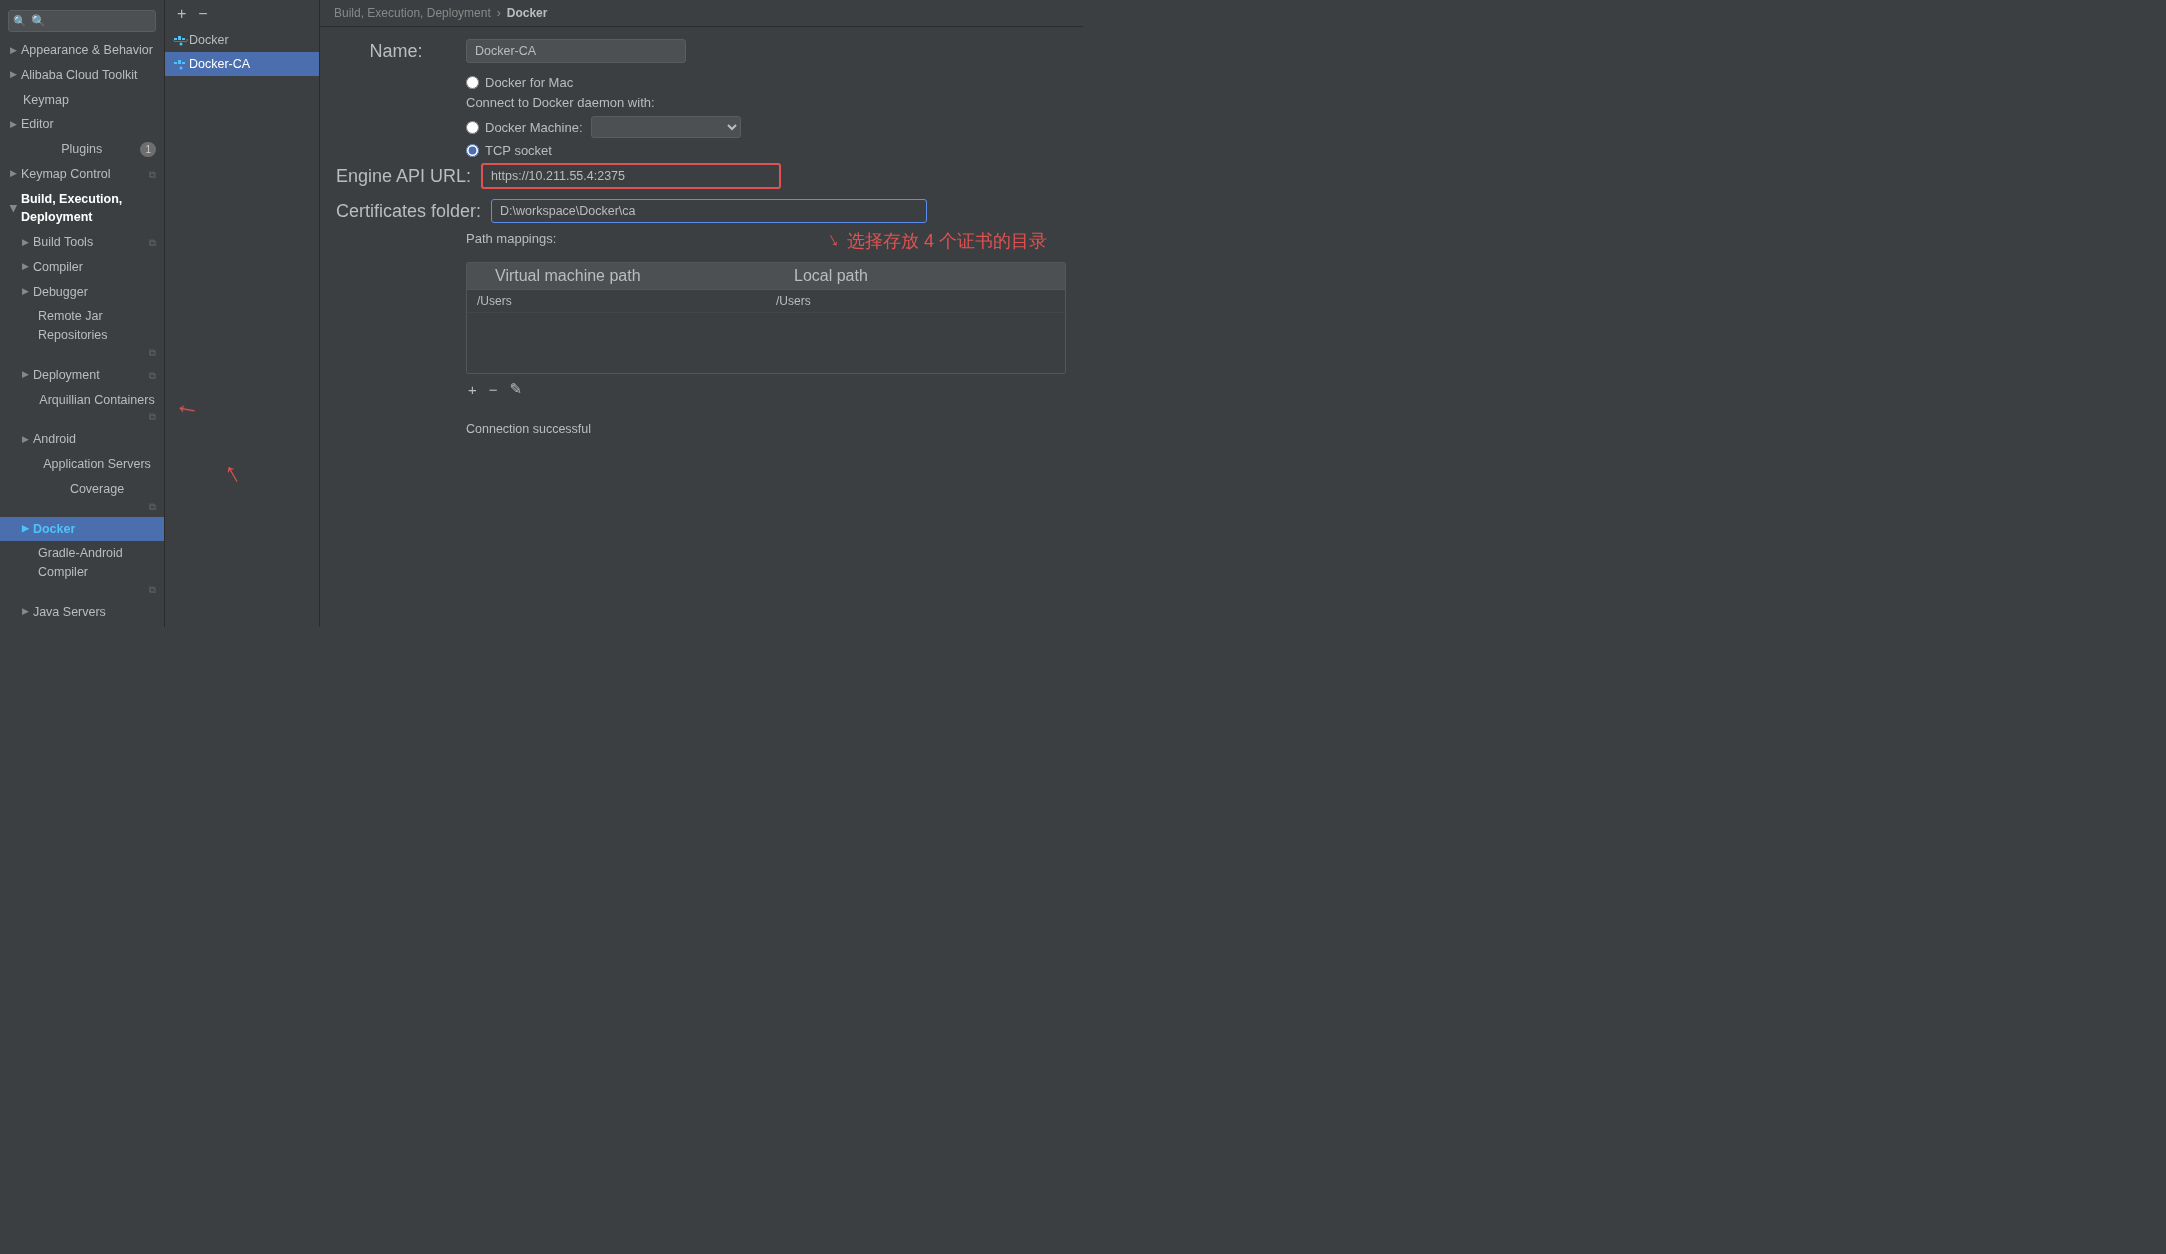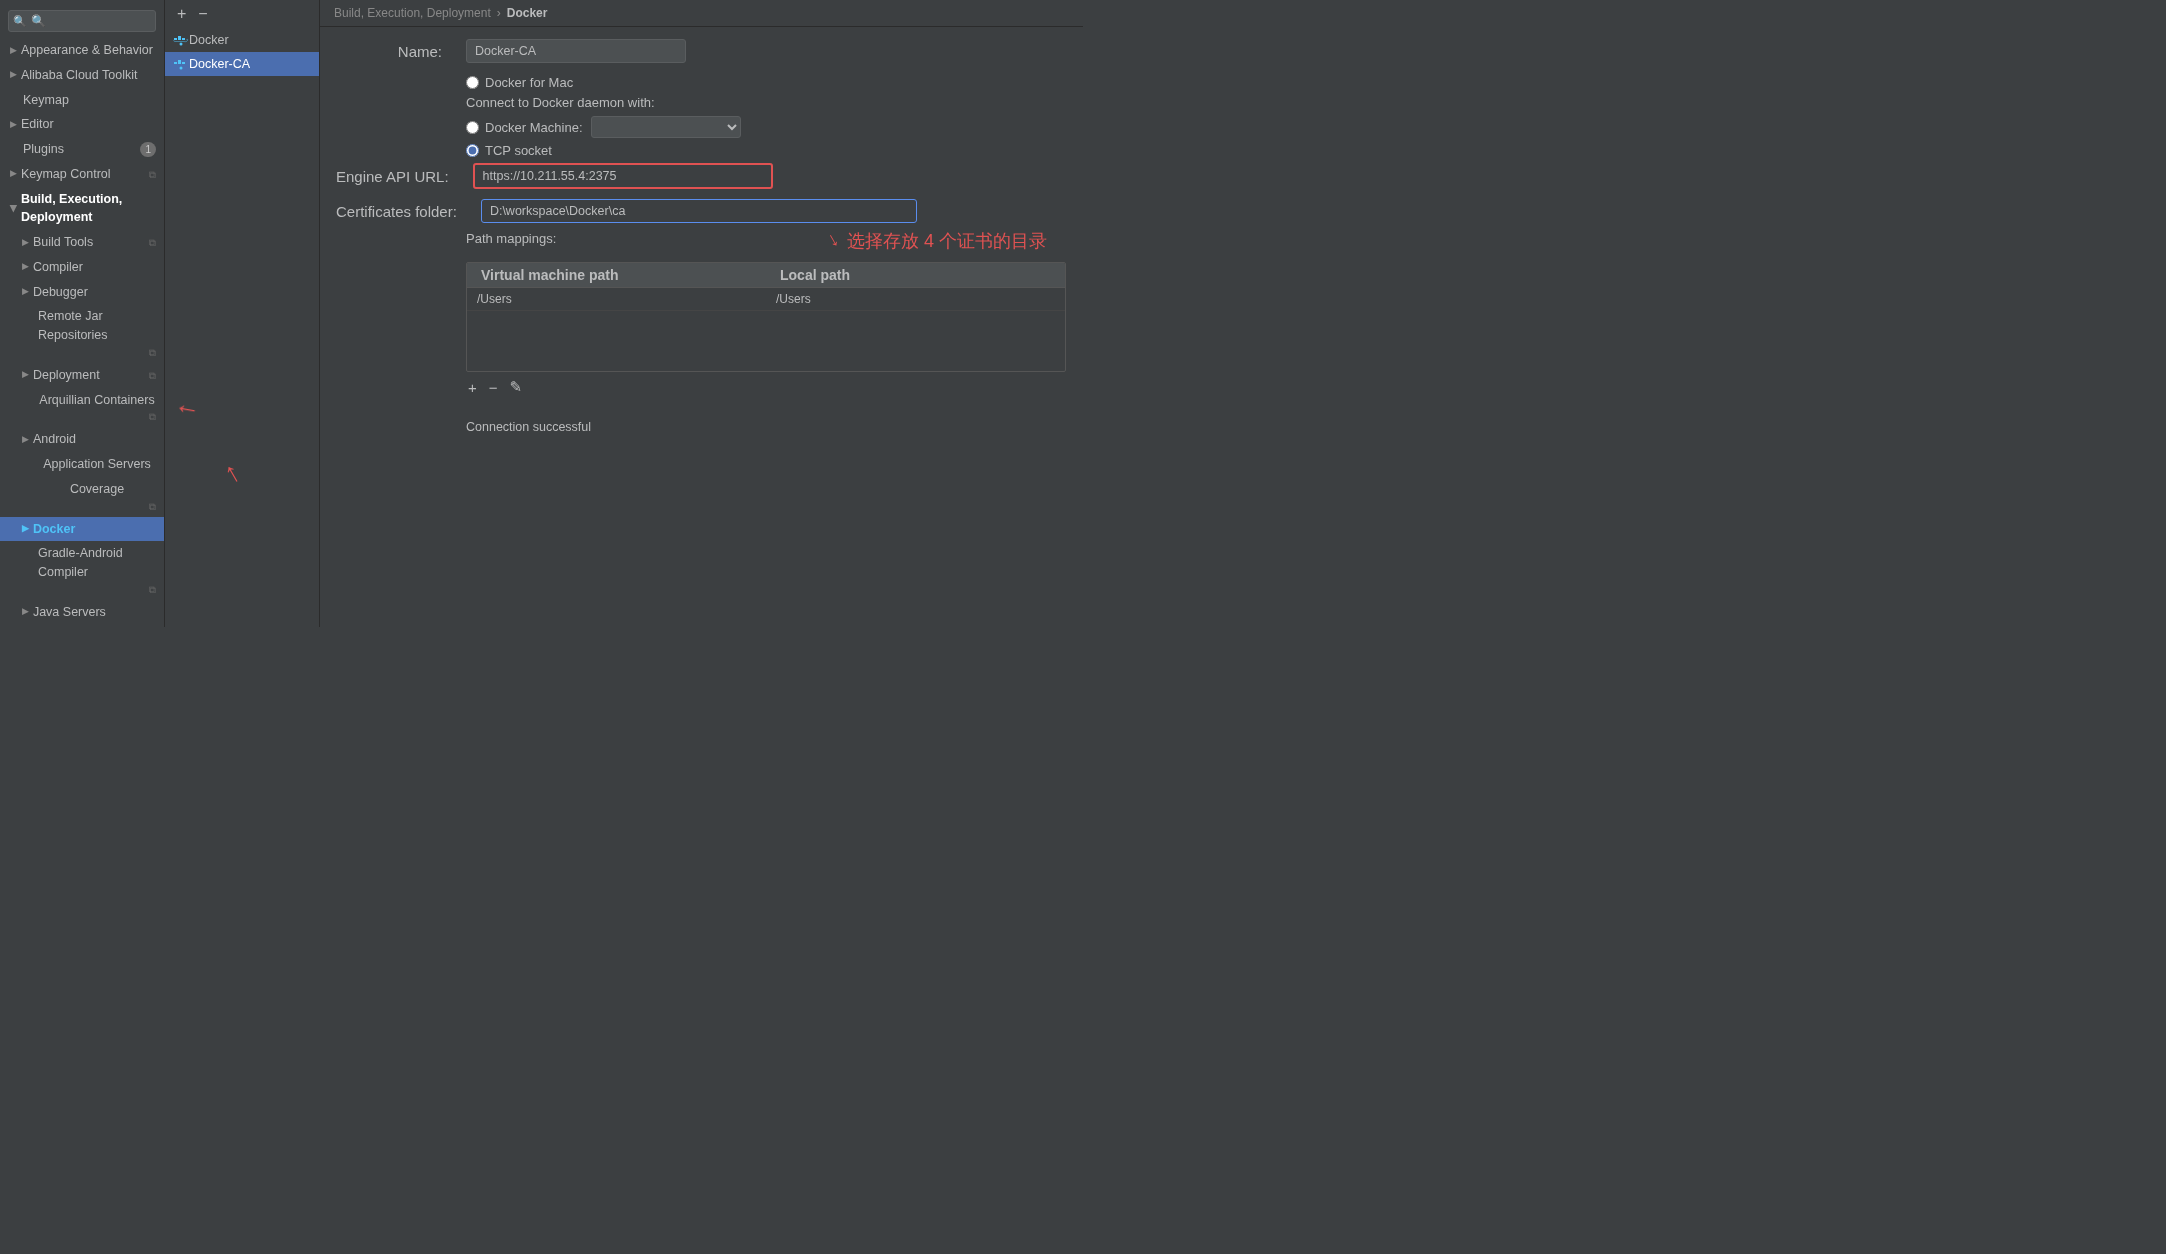--- a/index.html
+++ b/index.html
@@ -189,24 +189,24 @@
     }
 
     .form-row {
       display: flex;
       align-items: center;
       margin-bottom: 12px;
     }
 
     .form-label {
       color: #bbbcbd;
-      font-size: 15px;
+      font-size: 18px;
       min-width: 130px;
-      text-align: right;
-      padding-right: 24px;
+      text-align: center;
+      padding-right: 10px;
     }
 
     .form-input {
       background: #4c5052;
       border: 1px solid #5a5d5f;
       border-radius: 3px;
       color: #bbbcbd;
       padding: 4px 8px;
       font-size: 12.5px;
       outline: none;
@@ -235,25 +235,24 @@
       margin-top: 4px;
     }
 
     .table-header {
       display: flex;
       background: #4c5052;
       border-bottom: 1px solid #555;
     }
 
     .table-header-cell {
-      padding: 4px 14px;
-      font-size: 14px;
+      padding: 4px 28px;
+      font-size: 16px;
       color: #bbbcbd;
       flex: 1;
-      font-weight: bold;
     }
 
     .table-row-item {
       display: flex;
       border-bottom: 1px solid #454545;
     }
 
     .table-row-item:last-child { border-bottom: none; }
 
     .table-cell {
@@ -327,21 +326,21 @@
       <span>Alibaba Cloud Toolkit</span>
     </div>
     <div class="sidebar-item">
       <span style="padding-left:13px;">Keymap</span>
     </div>
     <div class="sidebar-item">
       <span class="arrow">▶</span>
       <span>Editor</span>
     </div>
     <div class="sidebar-item">
-      <span style="padding-left:13px; flex:1;">Plugins</span>
+      <span style="padding-left:13px; flex:1;text-align:center;">Plugins</span>
       <span class="badge">1</span>
     </div>
     <div class="sidebar-item">
       <span class="arrow">▶</span>
       <span style="flex:1;">Keymap Control</span>
       <span class="copy-icon">⧉</span>
     </div>
     <div class="sidebar-item sidebar-item-bold">
       <span class="arrow down">▶</span>
       <span>Build, Execution, Deployment</span>

